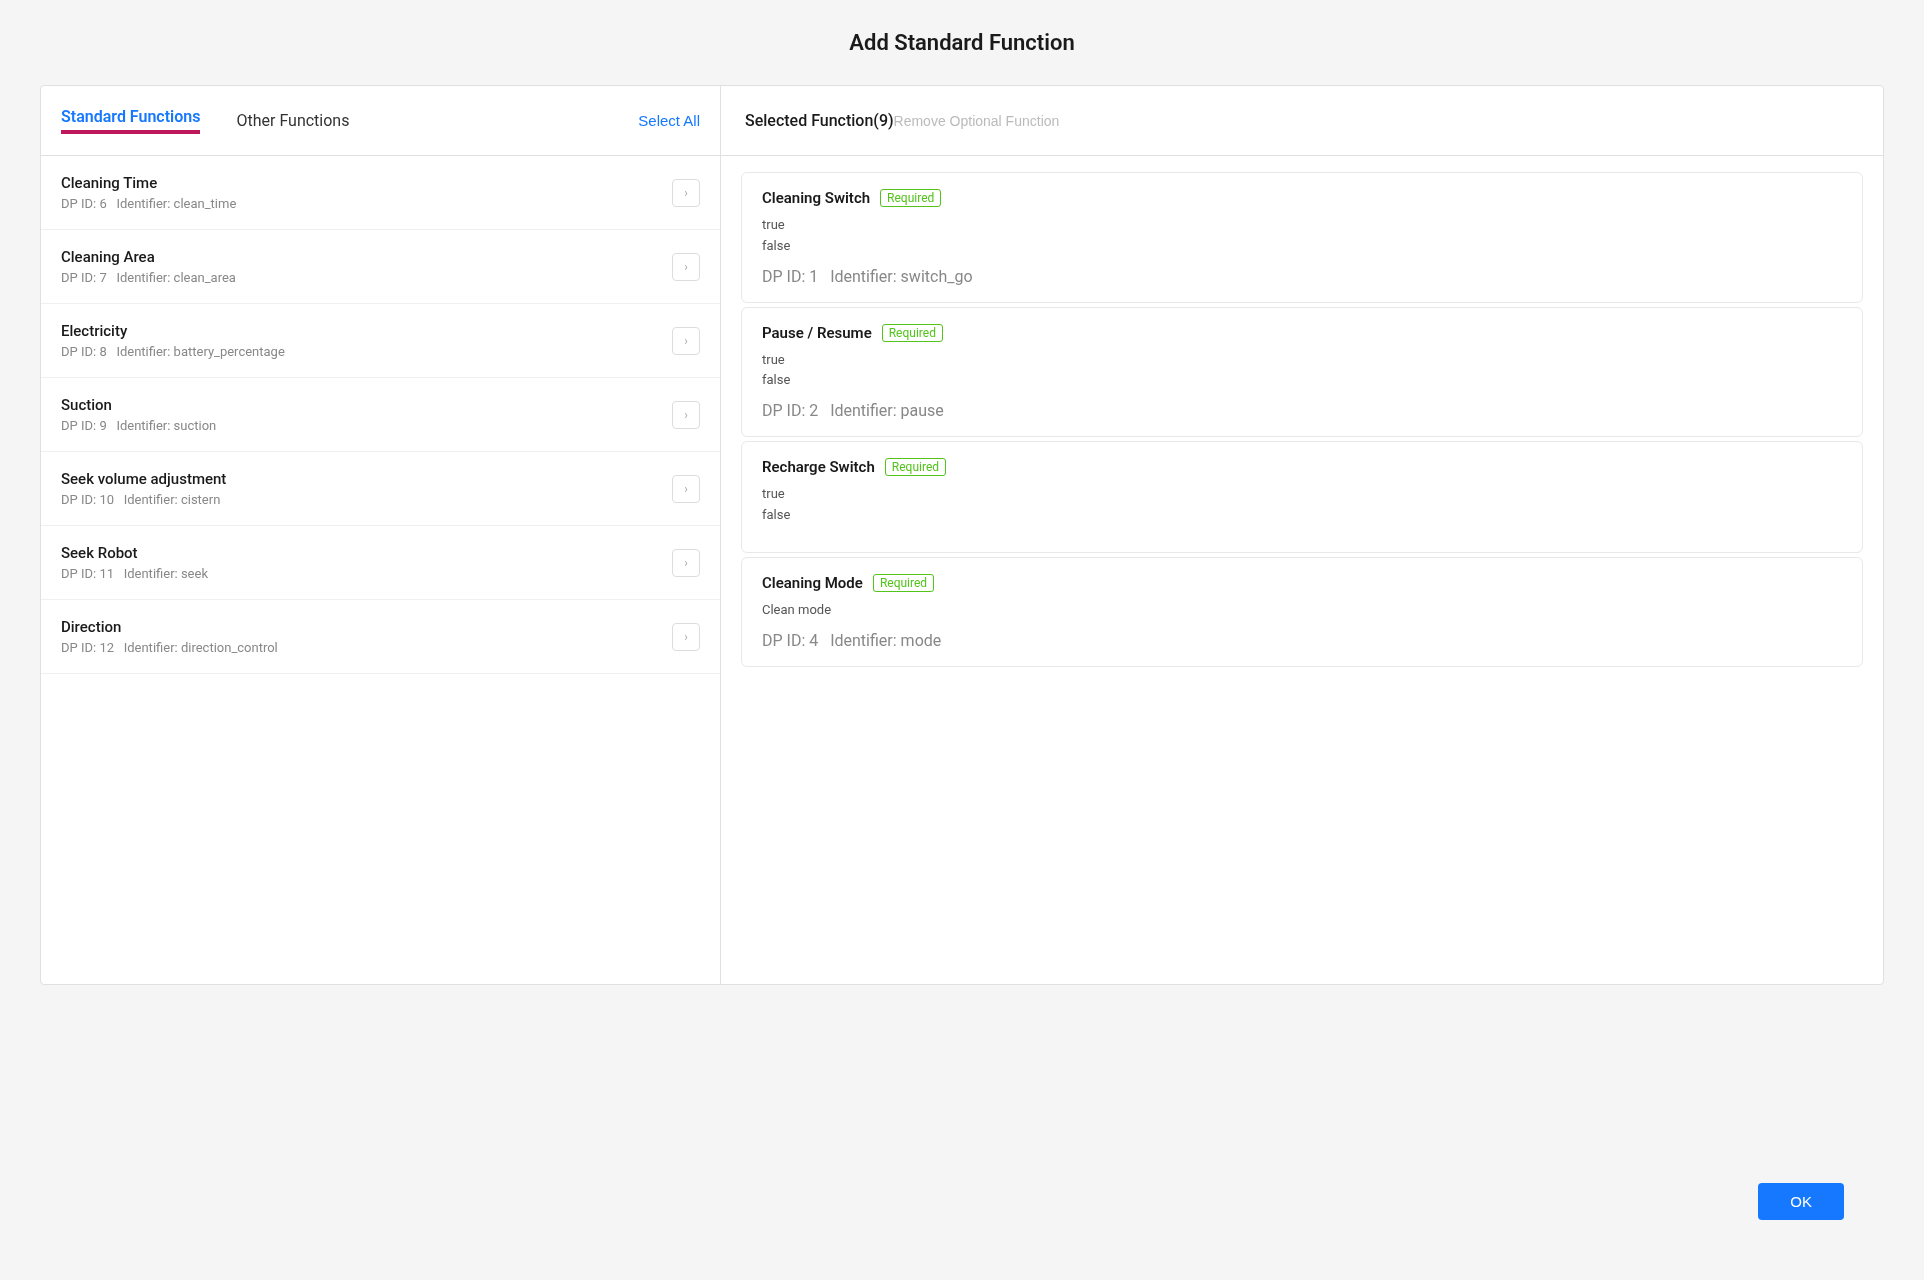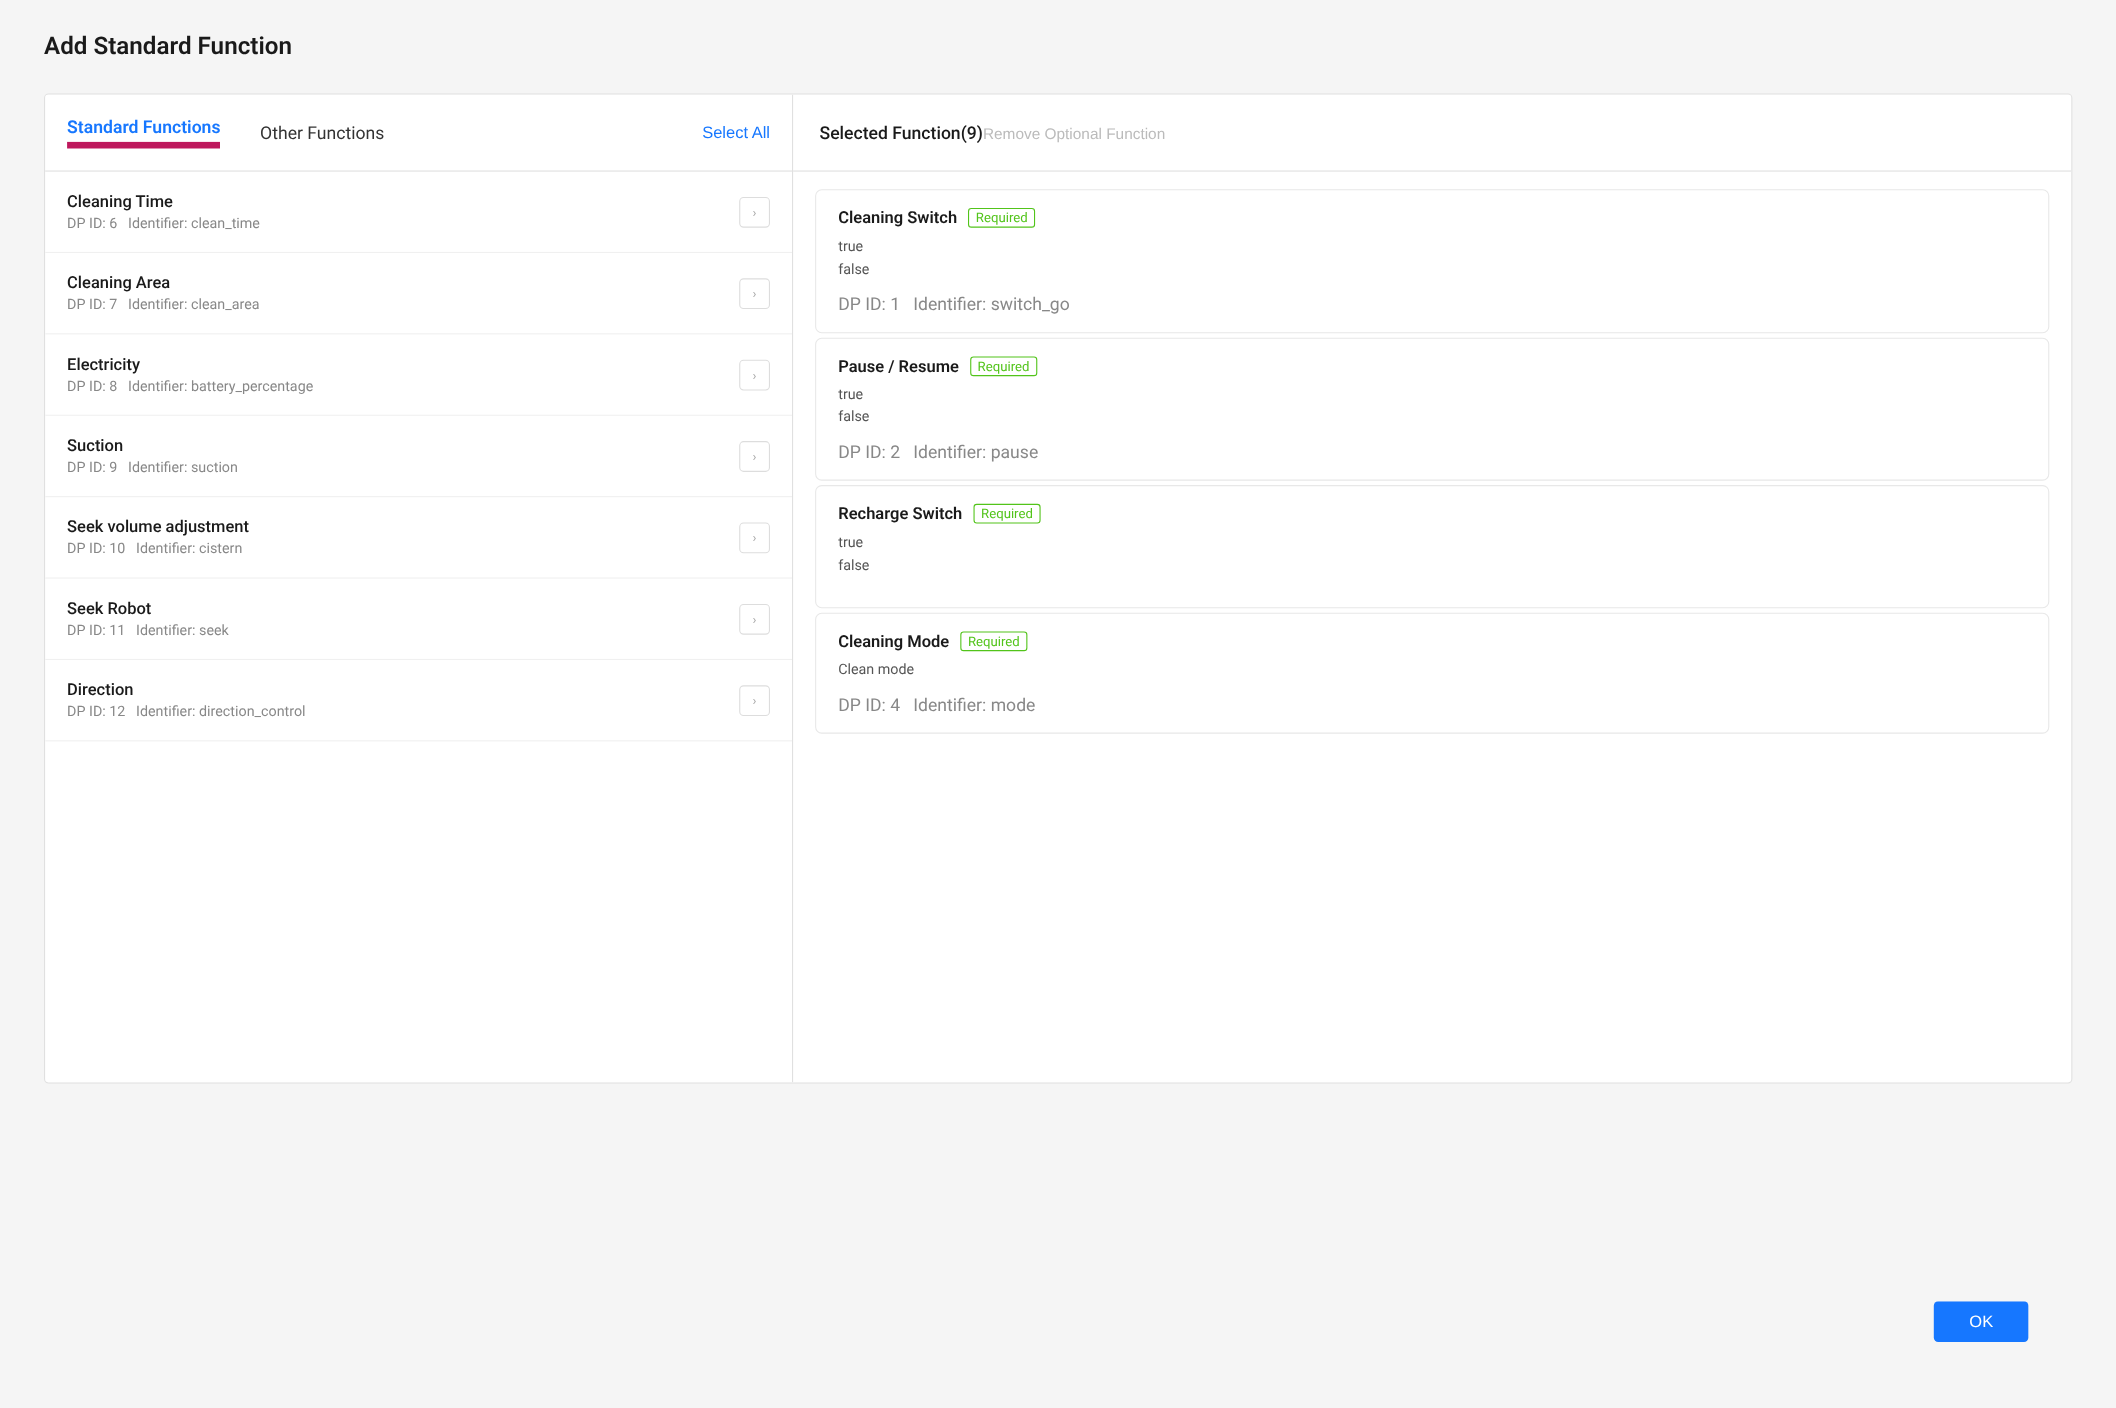--- a/index.html
+++ b/index.html
@@ -10,20 +10,21 @@
       width: 1924px;
       padding: 30px 40px;
       color: #333;
     }
 
     .page-title {
       font-size: 22px;
       font-weight: 600;
       color: #1a1a1a;
       margin-bottom: 30px;
+      text-align: center;
     }
 
     .main-container {
       background: #fff;
       border: 1px solid #e0e0e0;
       border-radius: 4px;
       display: flex;
       height: 900px;
       overflow: hidden;
       position: relative;
@@ -43,21 +44,21 @@
       padding: 0 20px;
       border-bottom: 1px solid #e0e0e0;
       height: 70px;
       flex-shrink: 0;
     }
 
     .tab-standard {
       font-size: 16px;
       font-weight: 600;
       color: #1677ff;
-      border-bottom: 6px solid #be185d;
+      border-bottom: 4px solid #be185d;
       padding-bottom: 4px;
       margin-right: 36px;
       cursor: pointer;
       white-space: nowrap;
     }
 
     .tab-other {
       font-size: 16px;
       font-weight: 400;
       color: #333;

